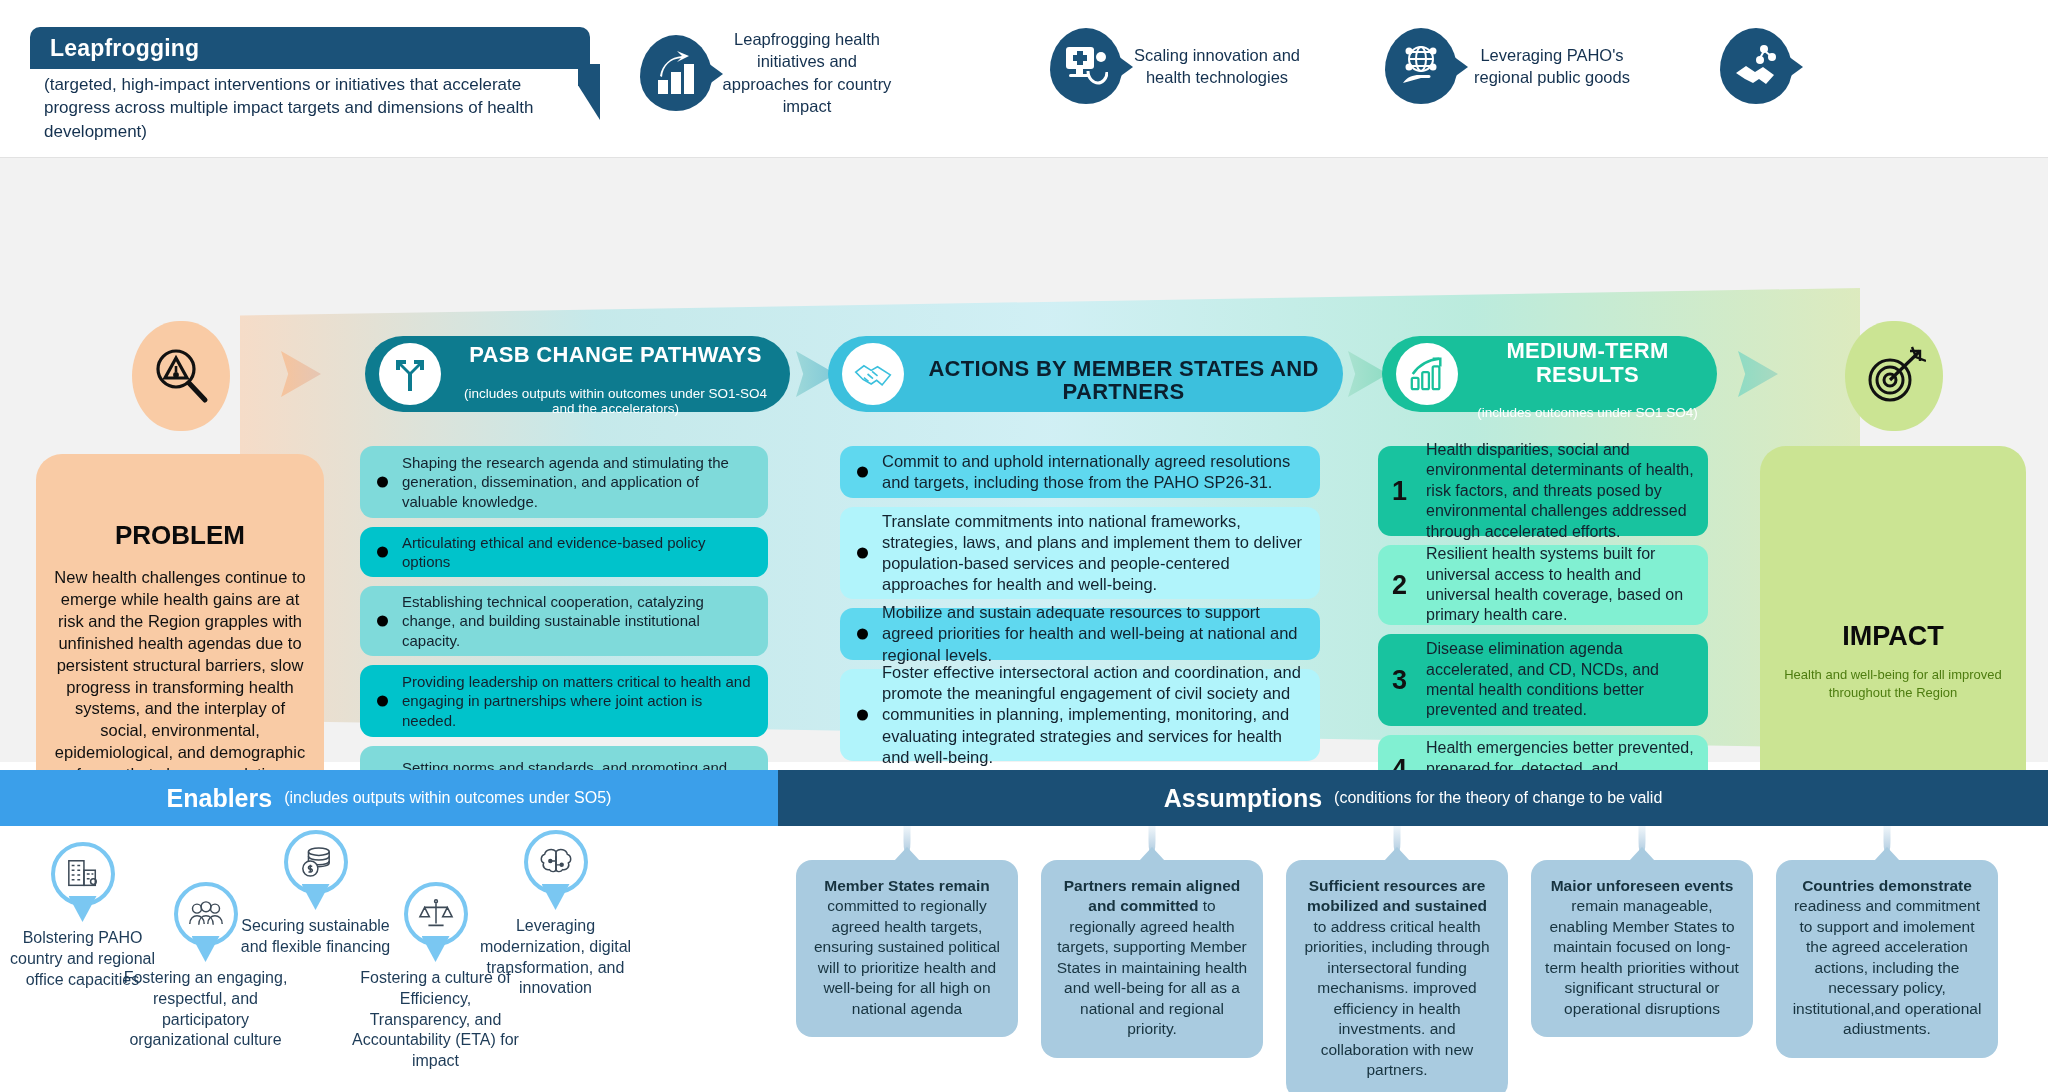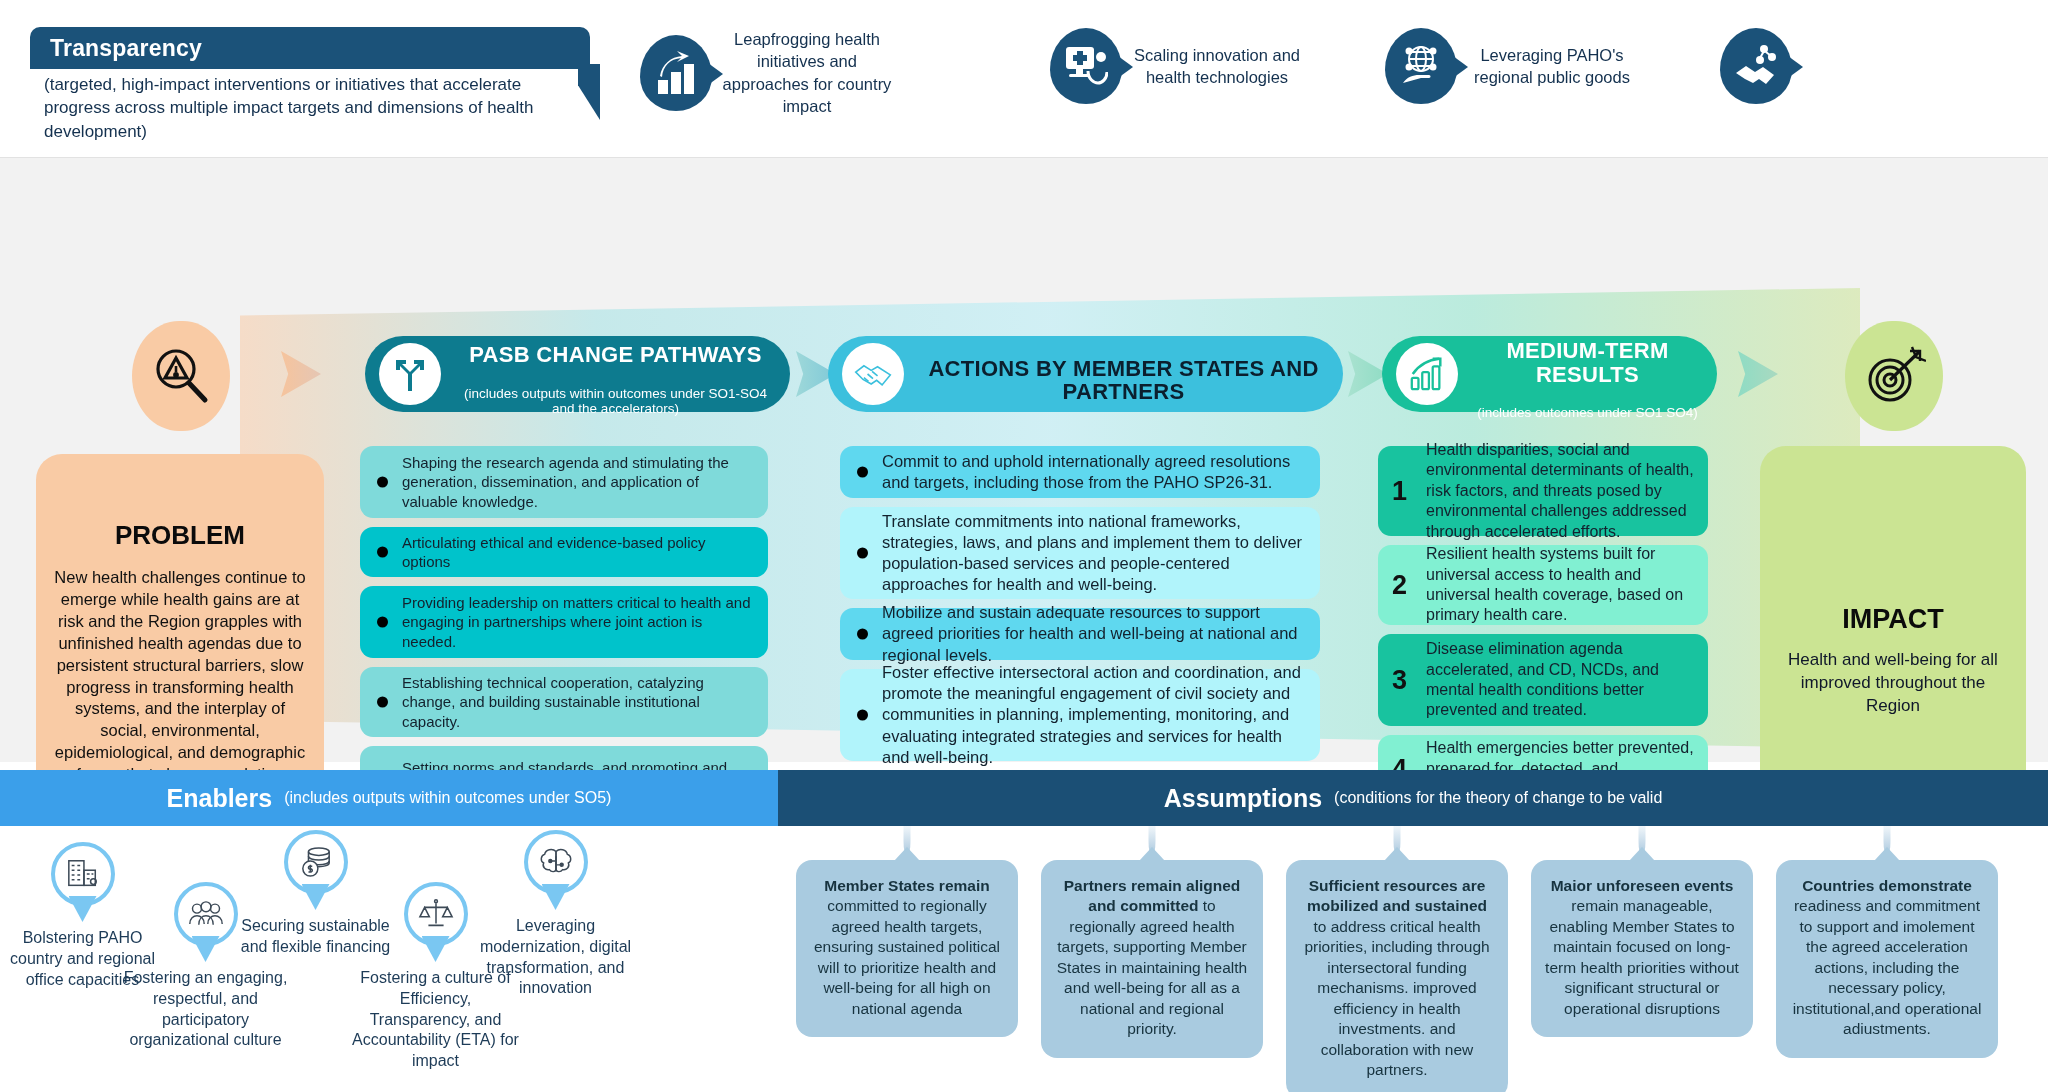--- a/index.html
+++ b/index.html
@@ -129,21 +129,21 @@
     left: 36px; top: 296px; width: 288px; height: 420px; background: #f9cba5;
     justify-content: center;
   }
   #problem-panel .panel-title { font-size: 26px; font-weight: bold; color: #0b0b0b; margin-bottom: 16px; }
   #problem-panel .panel-body { font-size: 16.5px; line-height: 1.33; text-align: center; color: #111; }
   #impact-panel {
     left: 1760px; top: 288px; width: 266px; height: 430px; background: #cbe493;
     justify-content: center;
   }
   #impact-panel .panel-title { font-size: 27px; font-weight: bold; color: #0b0b0b; margin-bottom: 14px; }
-  #impact-panel .panel-body { font-size: 17px; line-height: 1.35; text-align: center; color: #0f172a; }
+  #impact-panel .panel-body { font-size: 13px; line-height: 1.35; text-align: center; color: #4d7c0f; }
 
   
   .card-col { position: absolute; }
   #col-pathways { left: 360px; top: 288px; width: 408px; }
   #col-actions  { left: 840px; top: 288px; width: 480px; }
   #col-results  { left: 1378px; top: 288px; width: 330px; }
 
   .card {
     border-radius: 13px; margin-bottom: 9px; position: relative;
     display: flex; align-items: center; padding: 10px 14px 10px 42px;
@@ -230,21 +230,21 @@
 
   .divider-line { position: absolute; left: 0; width: 2048px; height: 2px; background: #e2e2e2; }
 </style>
 </head>
 <body>
 
 <div id="accelerators-band">
 
   <div id="accel-callout">
     <div id="accel-callout-header">
-      <span>Transparency</span>
+      <span>Leapfrogging</span>
     </div>
     <div id="accel-callout-tail"></div>
     <div id="accel-callout-body">(targeted, high-impact interventions or initiatives that accelerate progress across multiple impact targets and dimensions of health development)</div>
   </div>
 
   <div class="accel-item" style="left:640px;">
     <div class="accel-icon">
       <div class="blob"></div>
         <div class="tail"></div>
       <svg width="44" height="46" viewBox="0 0 44 46" fill="#fff">
@@ -384,27 +384,27 @@
 
   <div class="card-col" id="col-pathways">
     <div class="card" style="background:#7fdada;height:72px;">
       <span class="bullet"></span>
       <span class="card-text">Shaping the research agenda and stimulating the generation, dissemination, and application of valuable knowledge.</span>
     </div>
     <div class="card" style="background:#00c3cb;height:50px;">
       <span class="bullet"></span>
       <span class="card-text">Articulating ethical and evidence-based policy options</span>
     </div>
+    <div class="card" style="background:#7fdada;height:70px;">
+      <span class="bullet"></span>
+      <span class="card-text">Establishing technical cooperation, catalyzing change, and building sustainable institutional capacity.</span>
+    </div>
     <div class="card" style="background:#00c3cb;height:72px;">
       <span class="bullet"></span>
       <span class="card-text">Providing leadership on matters critical to health and engaging in partnerships where joint action is needed.</span>
-    </div>
-    <div class="card" style="background:#7fdada;height:70px;">
-      <span class="bullet"></span>
-      <span class="card-text">Establishing technical cooperation, catalyzing change, and building sustainable institutional capacity.</span>
     </div>
     <div class="card" style="background:#7fdada;height:62px;">
       <span class="bullet"></span>
       <span class="card-text">Setting norms and standards, and promoting and monitoring their implementation.</span>
     </div>
     <div class="card" style="background:#00c3cb;height:56px;">
       <span class="bullet"></span>
       <span class="card-text">Monitoring the health situations and assessing health trends.</span>
     </div>
   </div>

